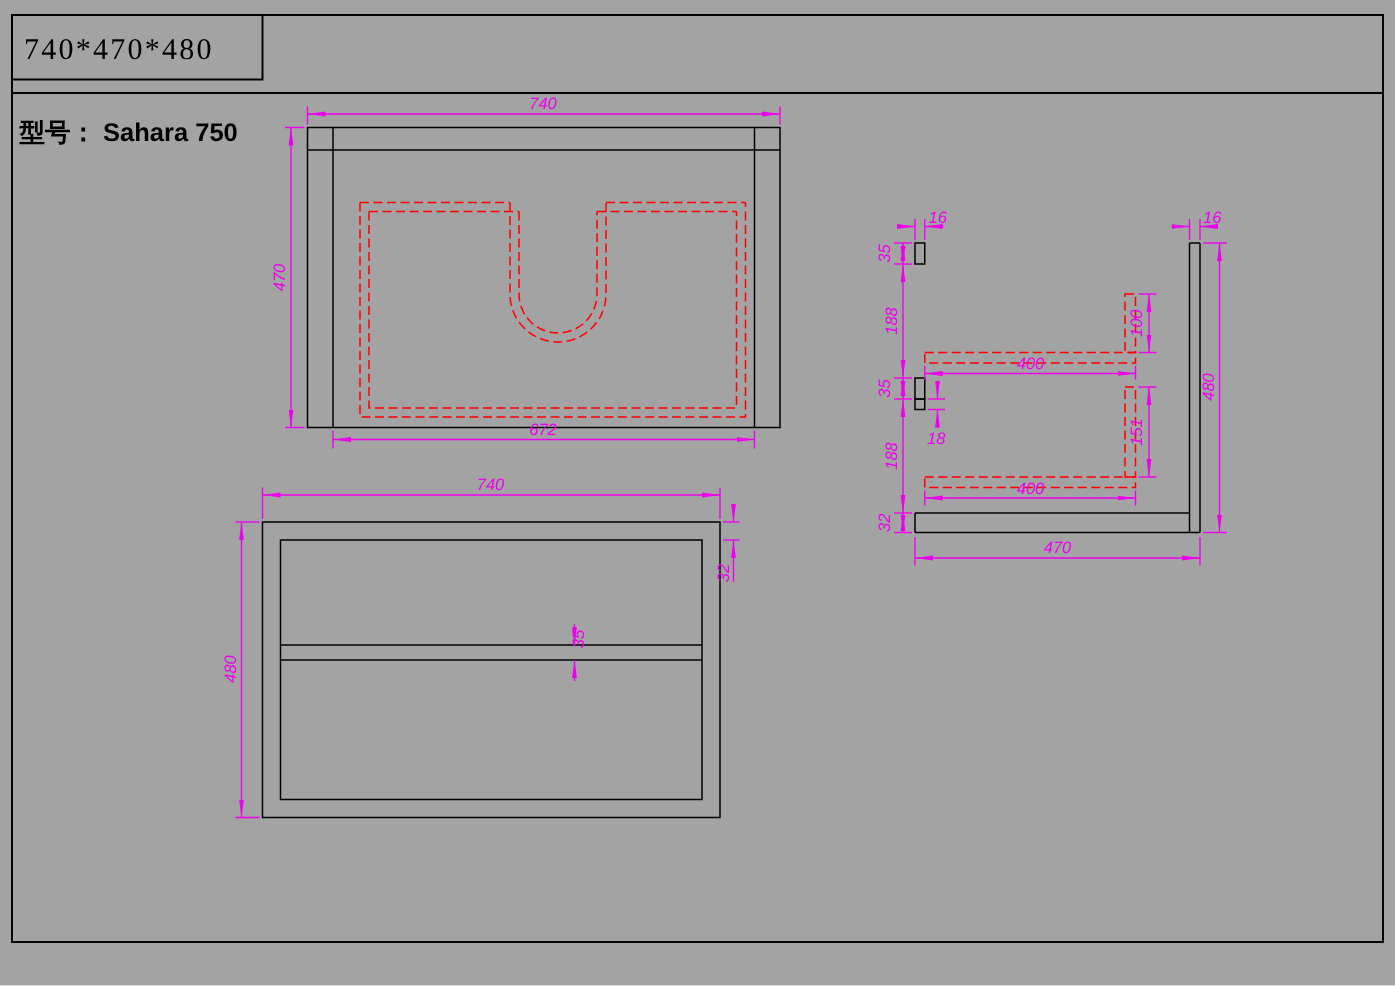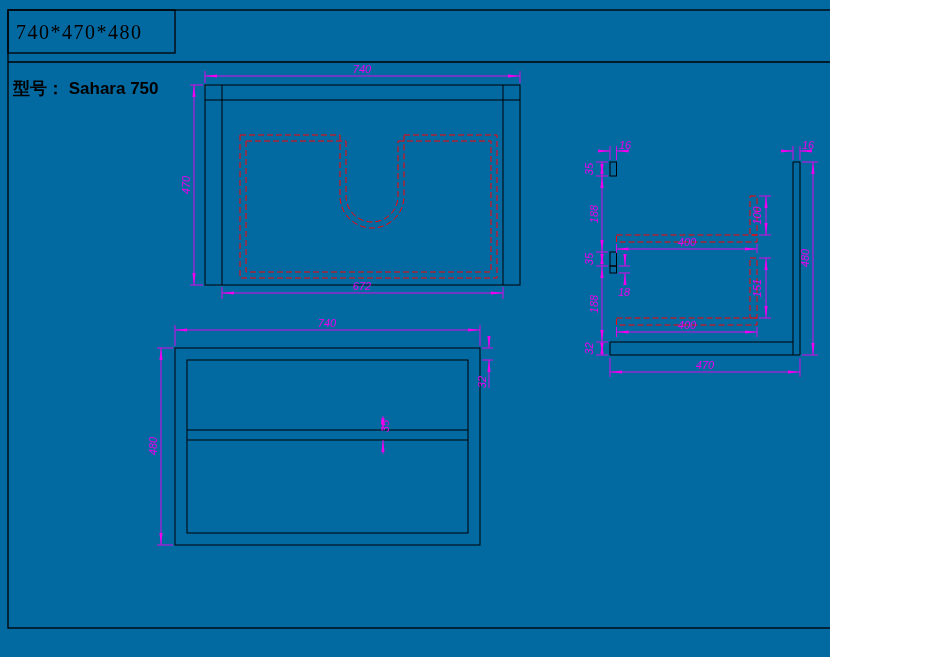--- a/index.html
+++ b/index.html
@@ -1,16 +1,16 @@
 <!DOCTYPE html>
 <html><head>
 <meta charset="utf-8">
 <style>
   html,body{margin:0;padding:0;background:#ffffff;}
-  .page{width:830px;height:657px;position:relative;background:#0369a1;overflow:hidden;
+  .page{width:930px;height:657px;position:relative;background:#a3a3a3;overflow:hidden;
         font-family:"Liberation Sans",sans-serif;}
   svg{display:block;}
   
   .k{stroke:#000000;stroke-width:1;fill:none;}
   .kb{stroke:#000000;stroke-width:1.3;fill:none;}
   
   .d{stroke:#ee00ee;stroke-width:0.9;fill:none;}
   
   .h{stroke:#ff0000;stroke-width:1;fill:none;stroke-dasharray:6 3;}
   text.dim{fill:#ee00ee;font:italic 11px "Liberation Sans",sans-serif;}

